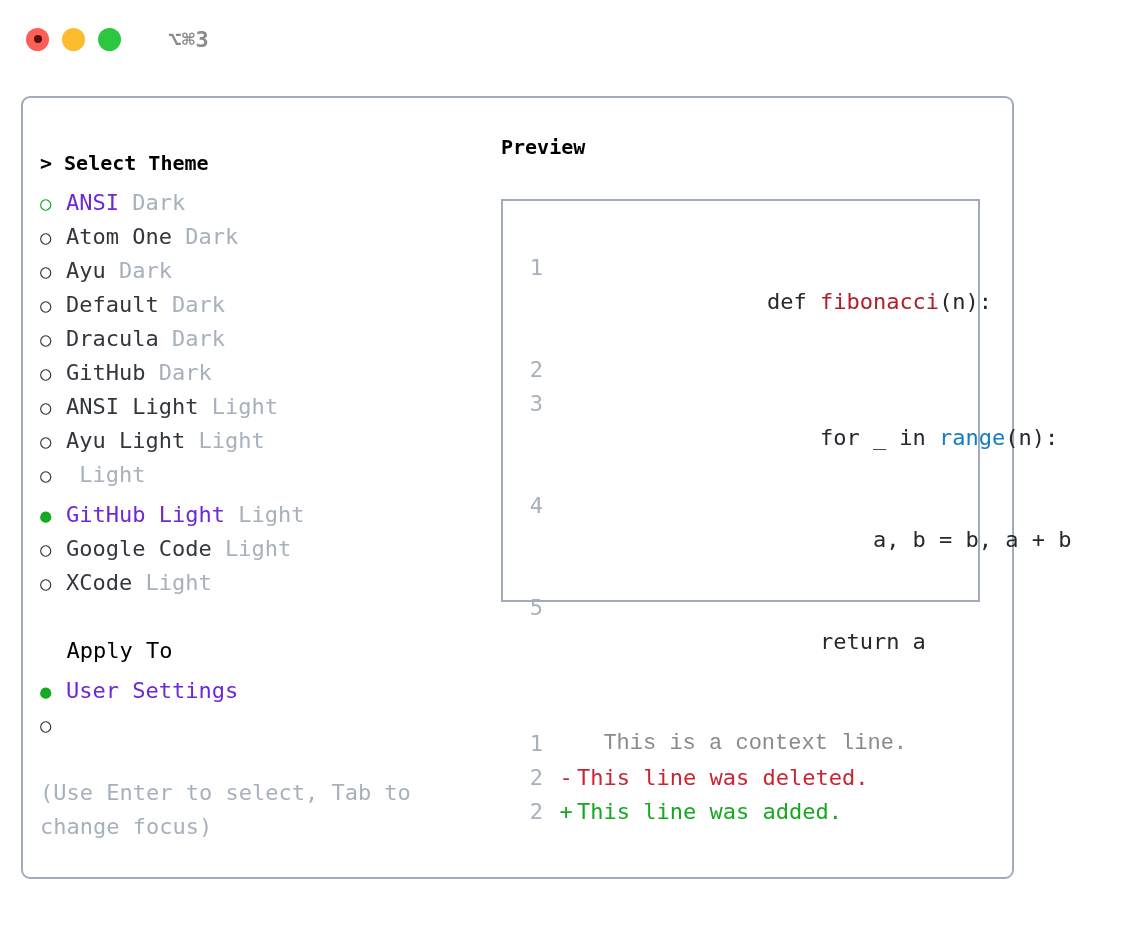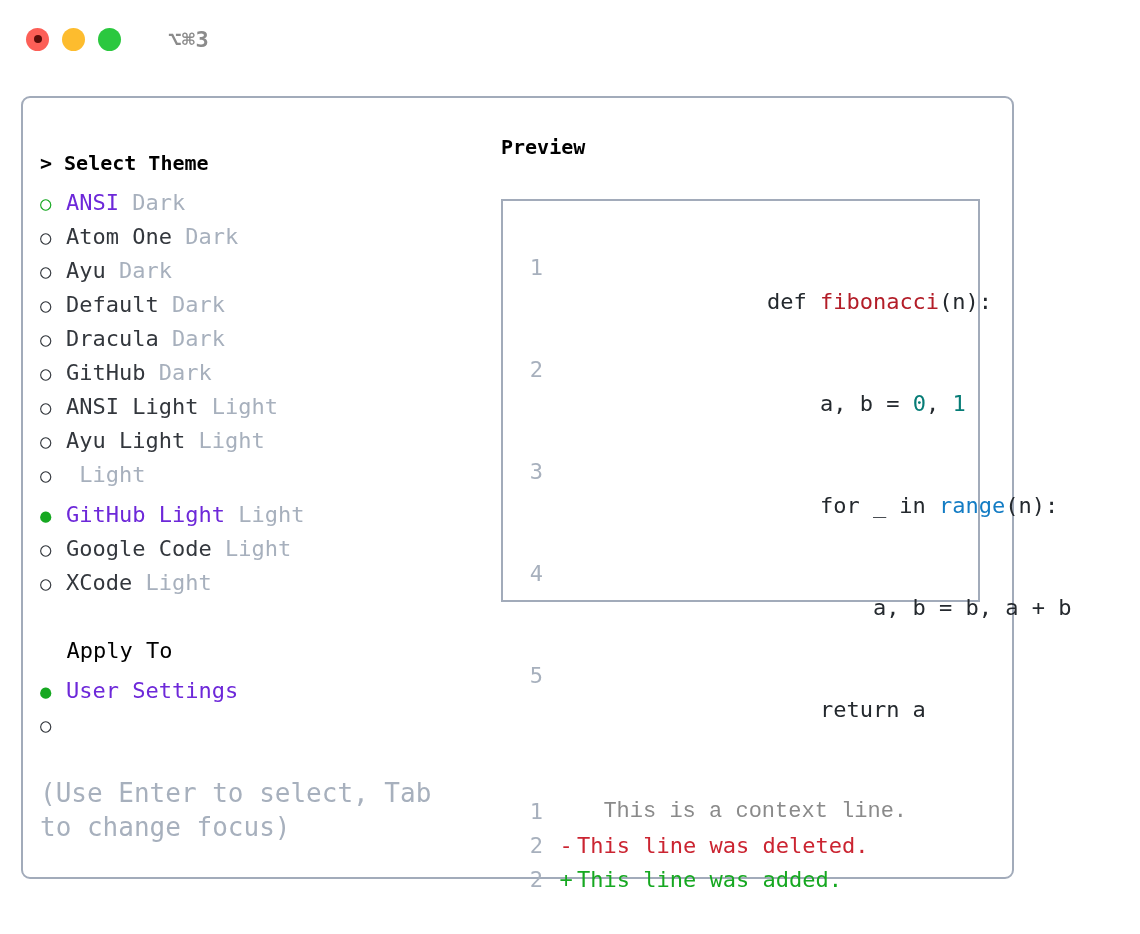--- a/index.html
+++ b/index.html
@@ -96,21 +96,21 @@
     color: #33373d;
   }
   .opt-row.selected .opt-marker { color: #16a821; }
   .opt-row.selected .opt-label  { color: #6d28d9; margin-top: 6px; }
   .opt-tag { color: #a7b0bd; }
 
   .spacer-row { height: 34px; }
 
   .hint {
     margin-top: 34px;
-    font-size: 26px;
+    font-size: 22px;
     line-height: 34px;
     color: #a7b0bd;
     width: 420px;
   }
 
   
   .preview-box {
     margin-top: 35px;
     width: 479px;
     height: 403px;
@@ -263,23 +263,20 @@
 
           <div>
             <div class="code-line">
               <span class="lnum">1</span>
               <span class="code-text">
                 <span class="tok-def">def </span><span class="tok-fn">fibonacci</span><span class="tok-def">(n):</span>
               </span>
             </div>
             <div class="code-line">
               <span class="lnum">2</span>
-              <span class="code-text">
-                <span class="tok-def">    a, b = </span><span class="tok-num">0</span><span class="tok-def">, </span><span class="tok-num">1</span>
-              </span>
             </div>
             <div class="code-line">
               <span class="lnum">3</span>
               <span class="code-text">
                 <span class="tok-def">    for _ in </span><span class="tok-builtin">range</span><span class="tok-def">(n):</span>
               </span>
             </div>
             <div class="code-line">
               <span class="lnum">4</span>
               <span class="code-text">

